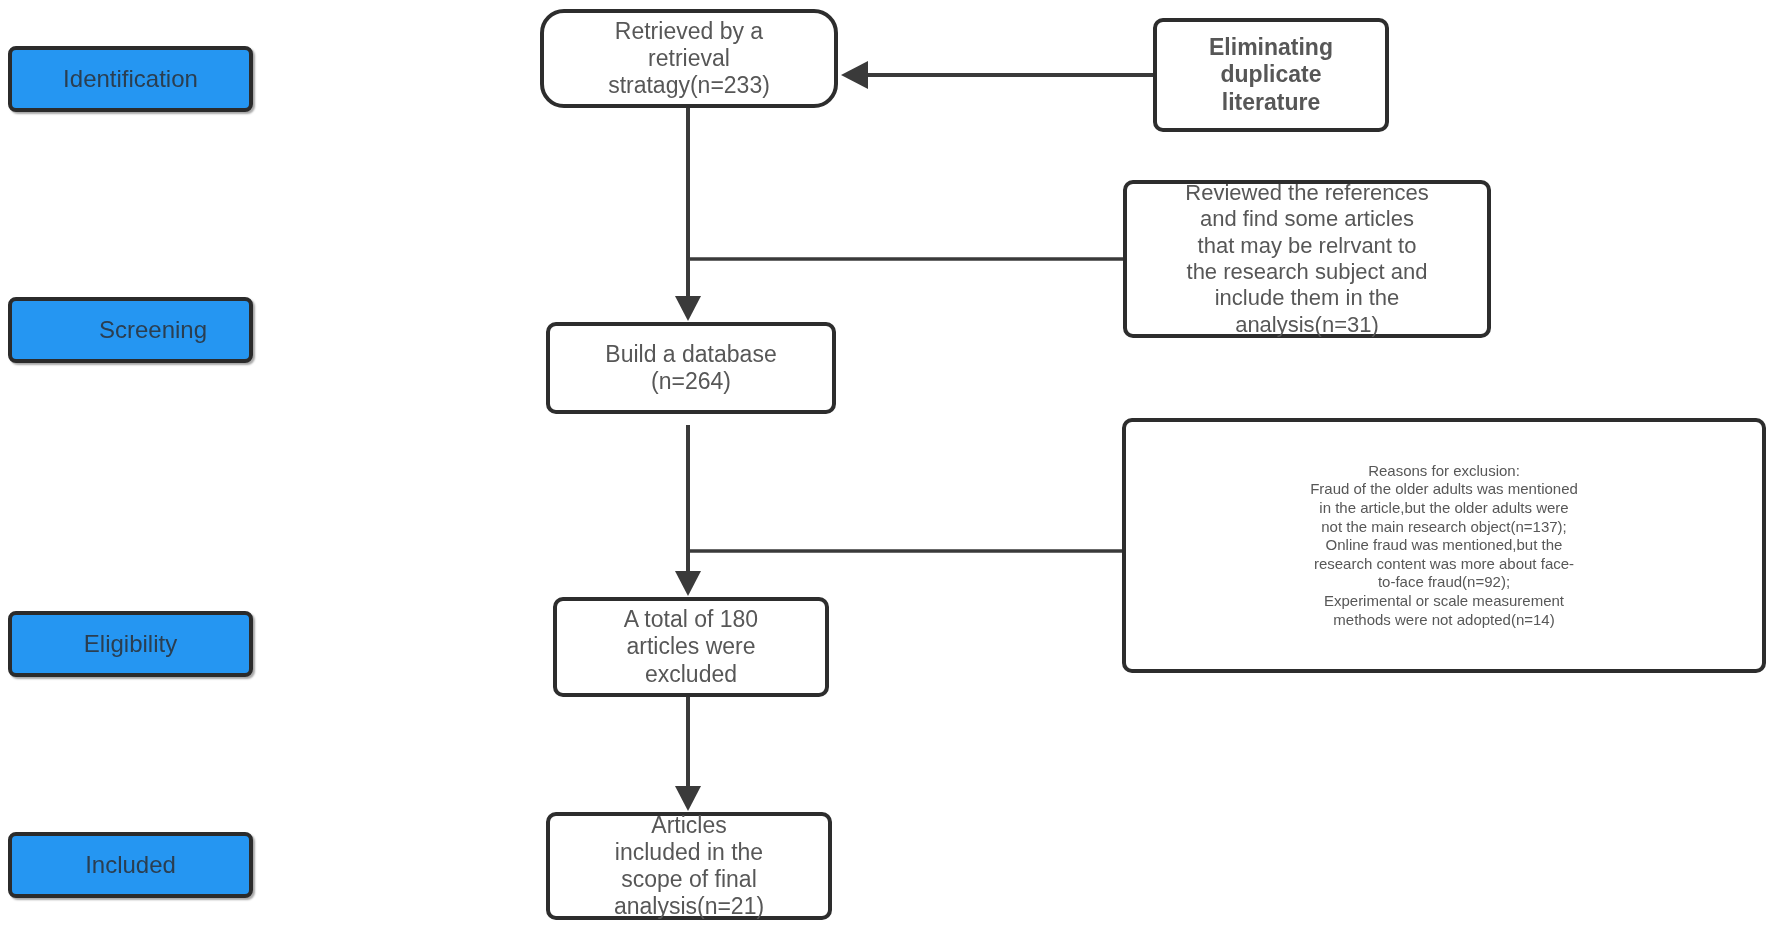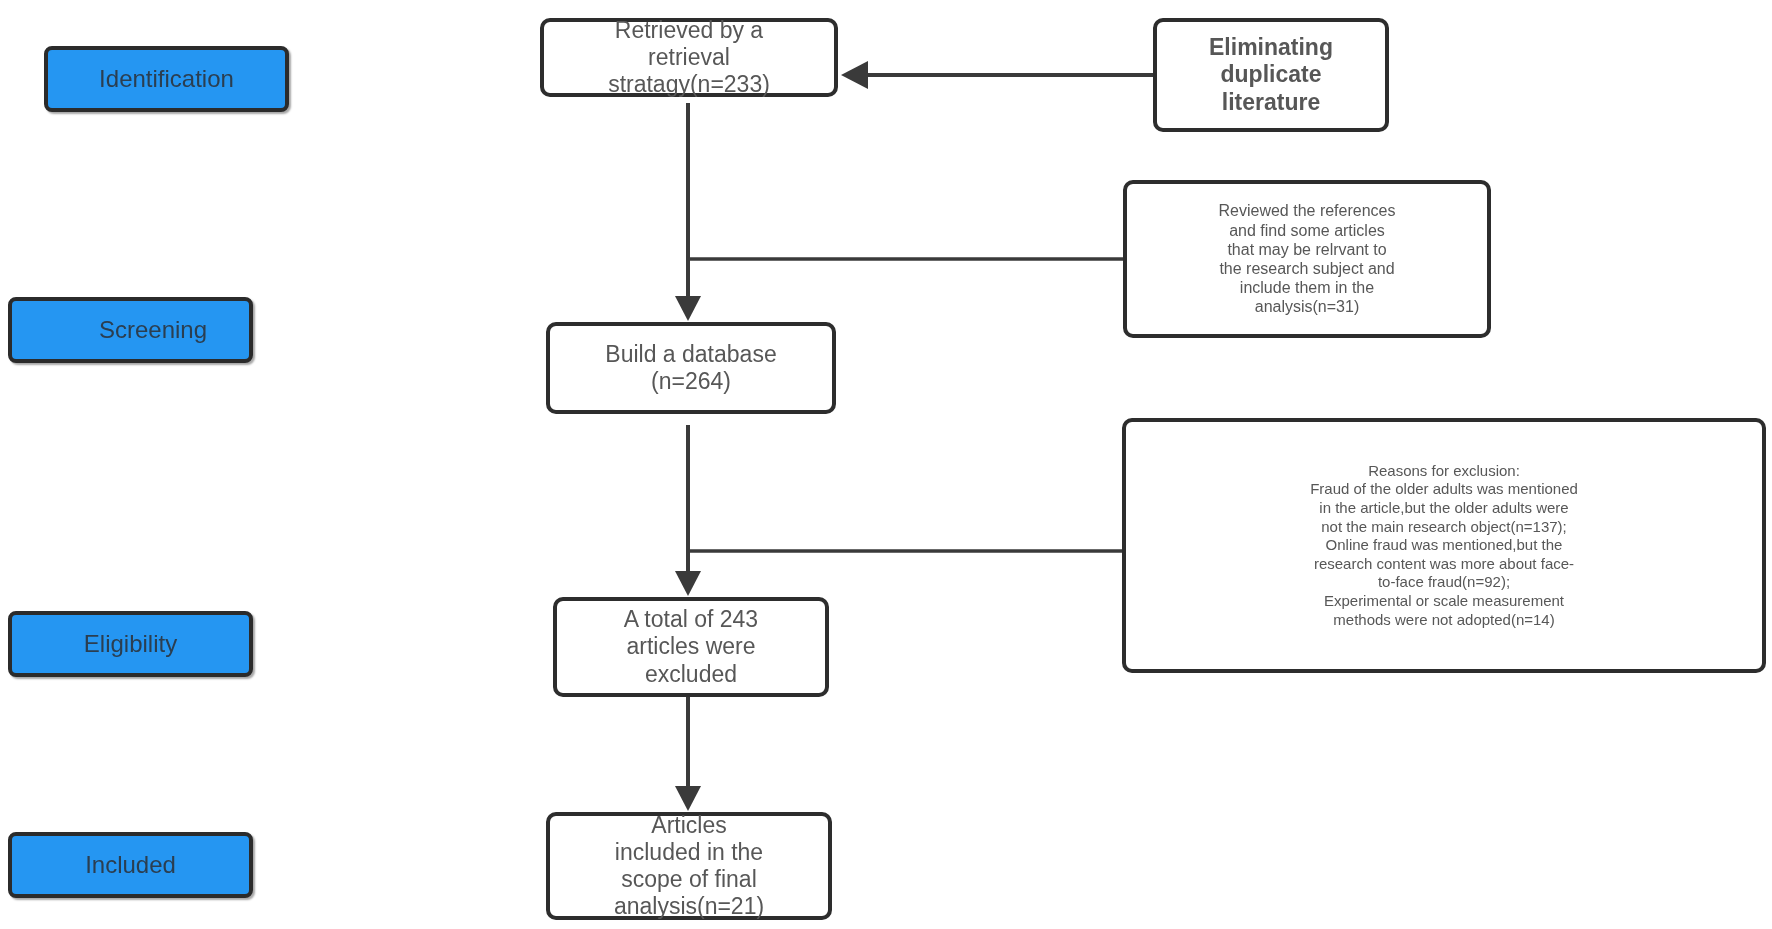--- a/index.html
+++ b/index.html
@@ -50,32 +50,32 @@
     width: 245px;
     height: 66px;
     background: #2596f2;
     border: 4px solid #2b2b2b;
     border-radius: 8px;
     box-shadow: 2px 2px 2px rgba(0,0,0,0.35);
     color: #2b3e50;
     font-size: 24px;
   }
   
-  #stage-identification { top: 46px; margin-left: 36px; }
+  #stage-identification { top: 46px; }
   #stage-screening      { top: 297px; padding-left: 45px; }
   #stage-eligibility    { top: 611px; }
   #stage-included       { top: 832px; }
   
-  #node-retrieved { left: 540px; top: 18px;   width: 298px; height: 79px; }
+  #node-retrieved { left: 540px; top: 9px;   width: 298px; height: 99px; border-radius: 24px; }
   #node-build     { left: 546px; top: 322px; width: 290px; height: 92px; }
   #node-excluded  { left: 553px; top: 597px; width: 276px; height: 100px; }
   #node-final     { left: 546px; top: 812px; width: 286px; height: 108px; }
   
   #node-eliminating { left: 1153px; top: 18px;  width: 236px; height: 114px; font-weight: bold; }
-  #node-reviewed    { left: 1123px; top: 180px; width: 368px; height: 158px; font-size: 16px; line-height: 1.2; }
+  #node-reviewed    { left: 1123px; top: 180px; width: 368px; height: 158px; font-size: 22px; line-height: 1.2; }
   #node-reasons     { left: 1122px; top: 418px; width: 644px; height: 255px; font-size: 15px; line-height: 1.24; }
 </style>
 </head>
 <body>
 
 <div id="canvas">
 
   <svg id="connectors" viewBox="0 0 1772 929" xmlns="http://www.w3.org/2000/svg">
     <g stroke="#3a3a3a" stroke-width="4" fill="none">
 
@@ -102,21 +102,21 @@
   <div class="stage" id="stage-identification">Identification</div>
   <div class="stage" id="stage-screening">Screening</div>
   <div class="stage" id="stage-eligibility">Eligibility</div>
   <div class="stage" id="stage-included">Included</div>
 
   <div class="node" id="node-retrieved">Retrieved by a
 retrieval
 stratagy(n=233)</div>
   <div class="node" id="node-build">Build a database
 (n=264)</div>
-  <div class="node" id="node-excluded">A total of 243
+  <div class="node" id="node-excluded">A total of 180
 articles were
 excluded</div>
   <div class="node" id="node-final">Articles
 included in the
 scope of final
 analysis(n=21)</div>
 
   <div class="node" id="node-eliminating">Eliminating
 duplicate
 literature</div>

